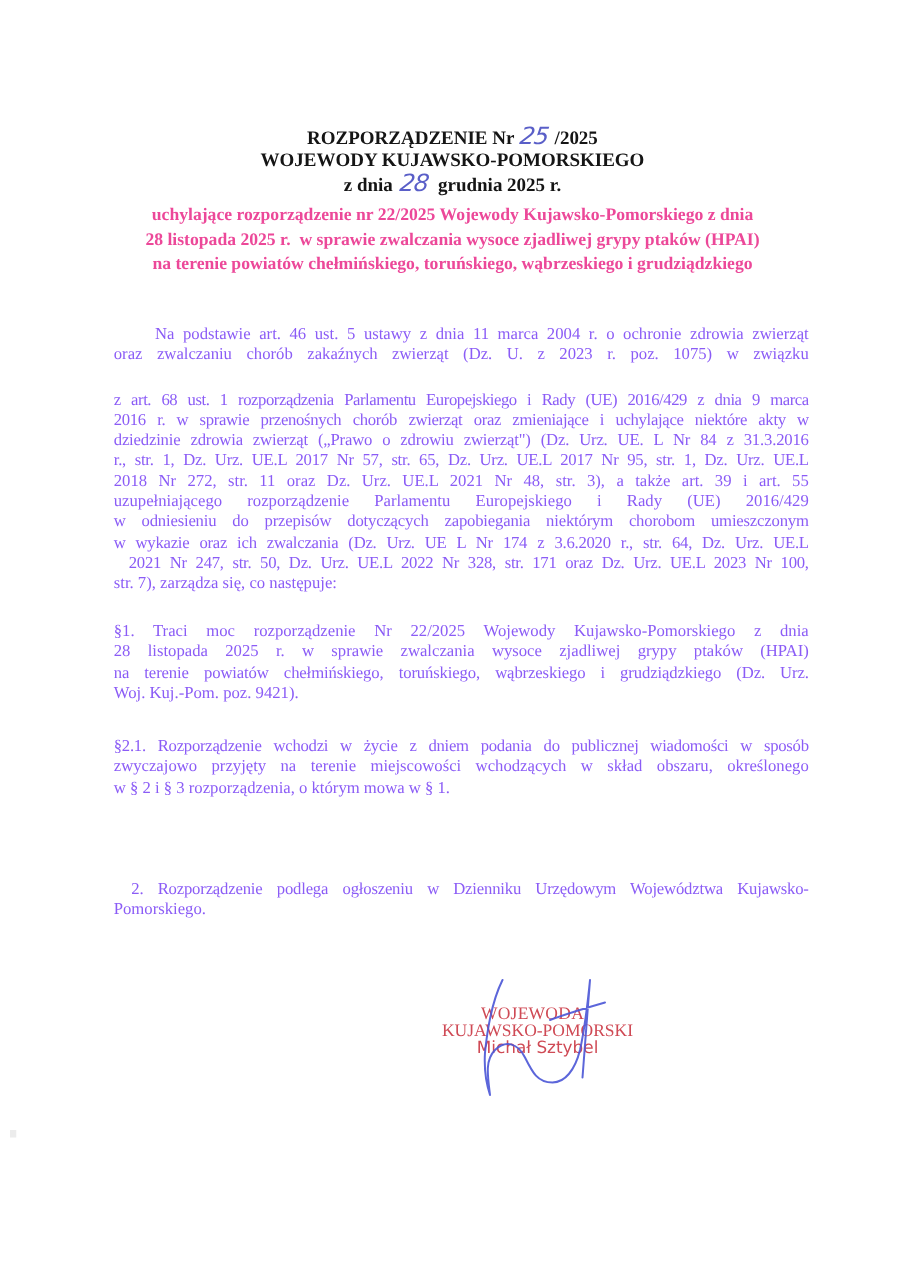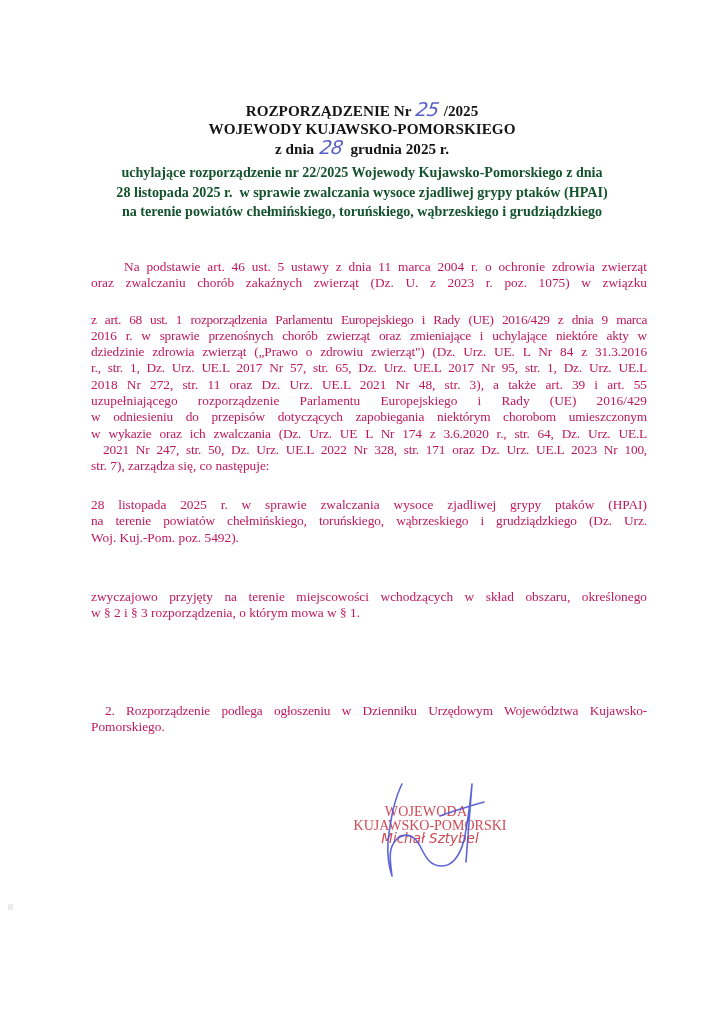--- a/index.html
+++ b/index.html
@@ -45,30 +45,30 @@
     .header .hw.day { margin: 0 8px 0 6px; }
     .subtitle {
       position: absolute;
       left: 0;
       width: 724px;
       top: 163px;
       text-align: center;
       font-weight: bold;
       font-size: 14.1px;
       line-height: 19.5px;
-      color: #14532d;
+      color: #ec4899;
     }
     .para {
       position: absolute;
       left: 91px;
       width: 556px;
       font-size: 13.35px;
       line-height: 16.3px;
       text-align: justify;
-      color: #be185d;
+      color: #8b5cf6;
     }
     .para .line {
       display: block;
       text-align: justify;
       text-align-last: justify;
       white-space: nowrap;
     }
     .para .line.last {
       text-align-last: left;
     }
@@ -102,21 +102,20 @@
       position: absolute;
       left: 10px; top: 48px;
       width: 180px;
       font-size: 14px;
     }
     .stamp .s3 {
       position: absolute;
       left: 40px; top: 60px;
       width: 120px;
       font-size: 13.5px;
-      font-style: italic;
       font-family: "DejaVu Sans", sans-serif;
     }
     .signature svg {
       position: absolute;
       left: 0; top: 0;
     }
     .scan-mark {
       position: absolute;
       left: 8px;
       top: 904px;
@@ -153,26 +152,28 @@
     <span class="line" style="letter-spacing:-0.2px;">r., str. 1, Dz. Urz. UE.L 2017 Nr 57, str. 65, Dz. Urz. UE.L 2017 Nr 95, str. 1,  Dz. Urz. UE.L</span>
     <span class="line">2018 Nr 272, str. 11 oraz Dz. Urz. UE.L 2021 Nr 48, str. 3), a także art. 39 i art. 55</span>
     <span class="line">uzupełniającego rozporządzenie Parlamentu Europejskiego i Rady (UE) 2016/429</span>
     <span class="line" style="letter-spacing:-0.15px;">w odniesieniu do przepisów dotyczących zapobiegania niektórym chorobom umieszczonym</span>
     <span class="line" style="letter-spacing:-0.2px;">w wykazie oraz ich zwalczania (Dz. Urz. UE L Nr 174 z 3.6.2020 r., str. 64, Dz. Urz. UE.L</span>
     <span class="line" style="letter-spacing:-0.2px;margin-left:12px;">2021 Nr 247, str. 50, Dz. Urz. UE.L 2022 Nr 328, str. 171 oraz Dz. Urz. UE.L 2023 Nr 100,</span>
     <span class="line last">str. 7), zarządza się, co następuje:</span>
   </div>
 
   <div class="para" style="top:497px;">
+    <span class="line">§1. Traci moc rozporządzenie Nr 22/2025 Wojewody Kujawsko-Pomorskiego z dnia</span>
     <span class="line">28 listopada 2025 r. w sprawie zwalczania wysoce zjadliwej grypy ptaków (HPAI)</span>
     <span class="line" style="letter-spacing:-0.1px;">na terenie powiatów chełmińskiego, toruńskiego, wąbrzeskiego i grudziądzkiego (Dz. Urz.</span>
-    <span class="line last">Woj. Kuj.-Pom. poz. 5492).</span>
+    <span class="line last">Woj. Kuj.-Pom. poz. 9421).</span>
   </div>
 
   <div class="para" style="top:589px;">
+    <span class="line" style="letter-spacing:-0.2px;">§2.1. Rozporządzenie wchodzi w życie z dniem podania do publicznej wiadomości w sposób</span>
     <span class="line">zwyczajowo przyjęty na terenie miejscowości wchodzących w skład obszaru, określonego</span>
     <span class="line last">w § 2 i § 3 rozporządzenia, o którym mowa w § 1.</span>
   </div>
 
   <div class="para" style="top:664px;">
     <span class="line indent-small" style="letter-spacing:-0.15px;">2. Rozporządzenie podlega ogłoszeniu w Dzienniku Urzędowym Województwa Kujawsko-</span>
     <span class="line last">Pomorskiego.</span>
   </div>
 
   <div class="signature">

